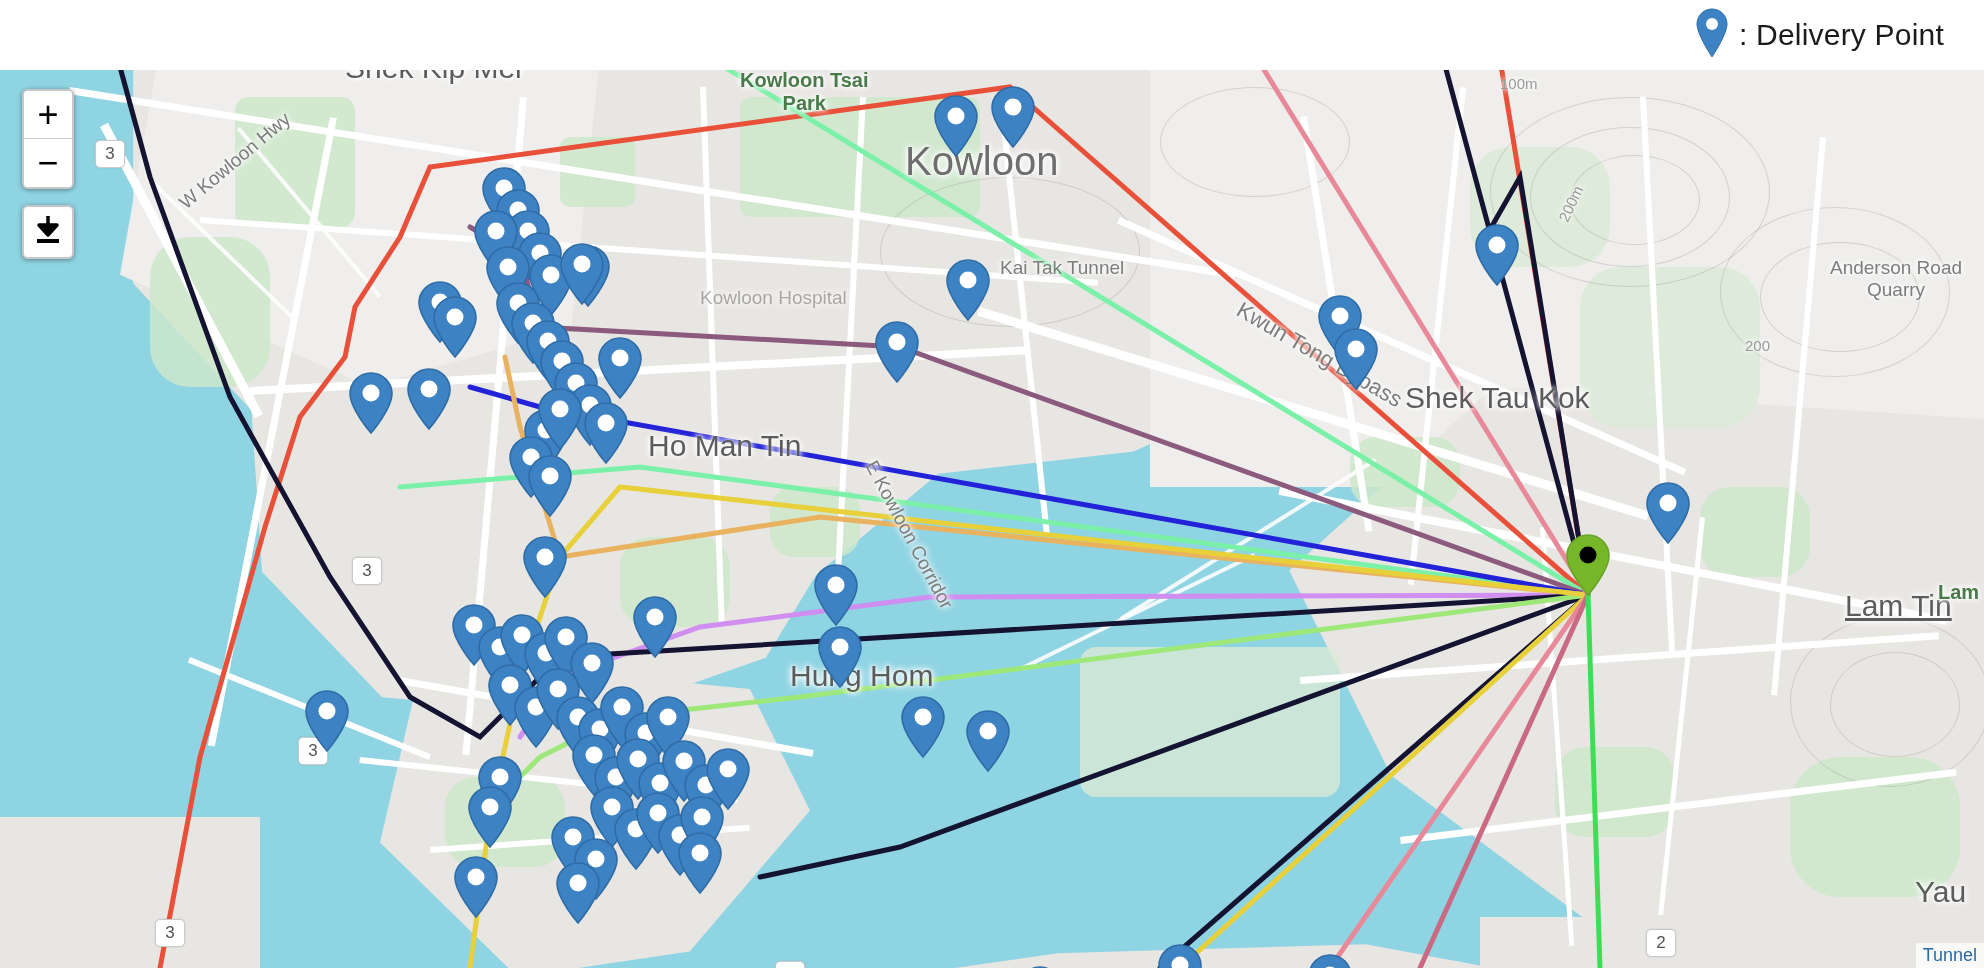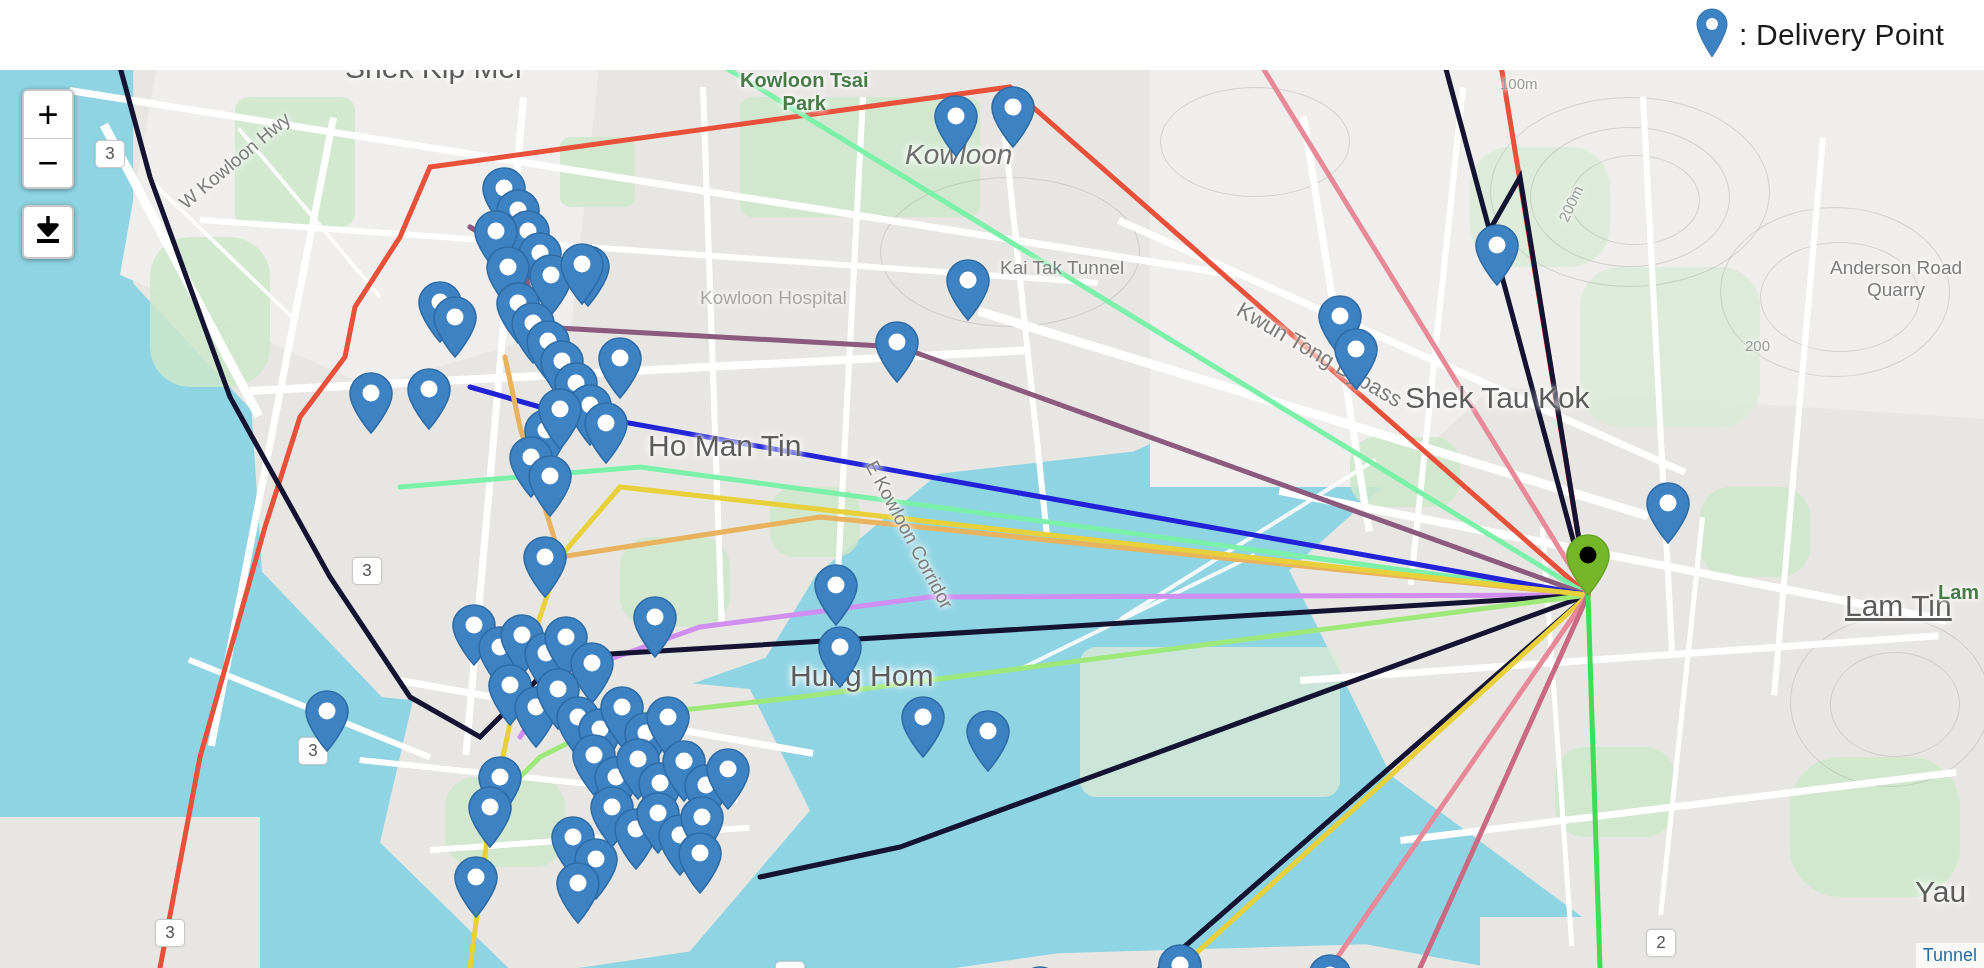--- a/index.html
+++ b/index.html
@@ -37,21 +37,21 @@
   .road { position:absolute; background:#ffffff; transform-origin:0 0; }
   .roadthin { position:absolute; background:#fdfdfd; transform-origin:0 0; opacity:.9; }
   .contour { position:absolute; border:1px solid rgba(160,155,150,.35); border-radius:50%; }
 
   
   .place {
     position:absolute; color:#5b5b5b; white-space:nowrap;
     text-shadow:0 0 4px #fff, 0 0 7px #fff, 0 0 10px #fff;
     font-weight:400; pointer-events:none;
   }
-  .place.big   { font-size:28px; color:#6e6e6e;font-style:italic; }
+  .place.big   { font-size:40px; color:#6e6e6e; }
   .place.mid   { font-size:30px; color:#5c5c5c; }
   .place.green { color:#4a7a4a; font-size:20px; font-weight:700; text-align:center; }
   .place.road-lbl { font-size:19px; color:#7d7d7d; font-weight:400; }
 
   
   .shield {
     position:absolute; min-width:30px; height:28px; background:#fff;
     border:1px solid #c9c9c9; border-radius:5px; color:#555;
     font-size:17px; line-height:26px; text-align:center; padding:0 5px;
     box-shadow:0 0 2px rgba(0,0,0,.12);

